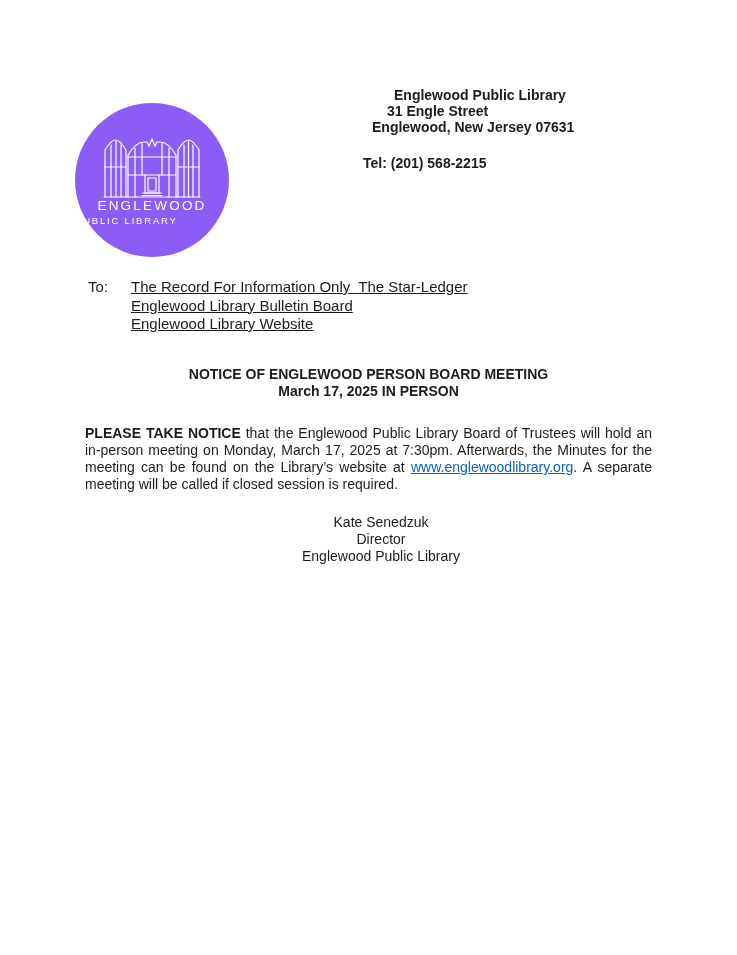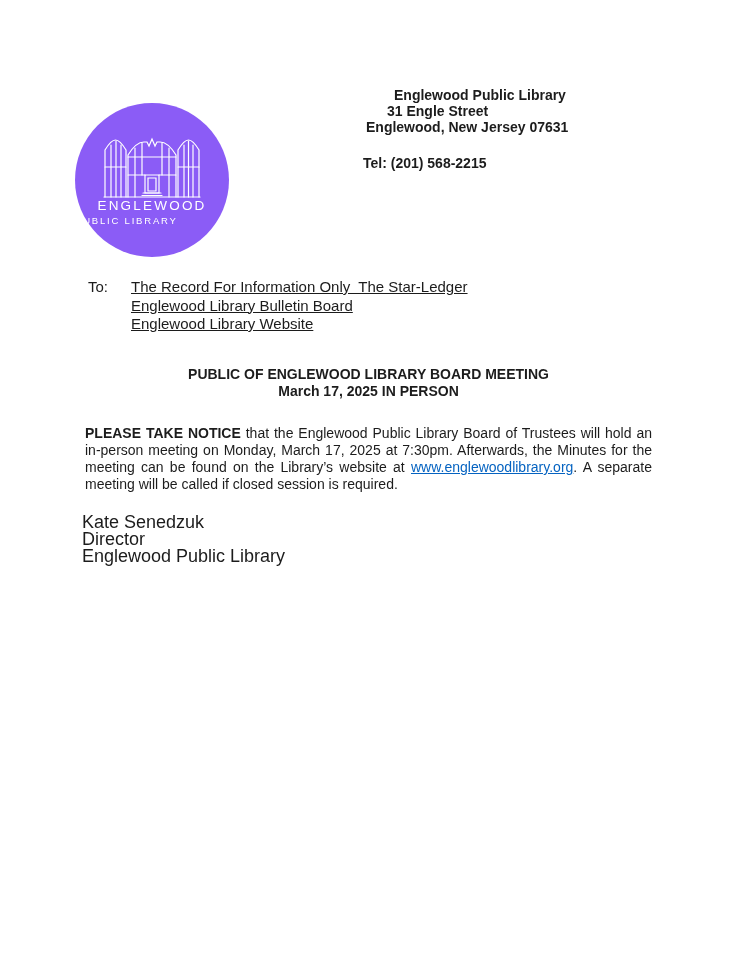--- a/index.html
+++ b/index.html
@@ -23,21 +23,21 @@
     color:#ffffff; font-size:9.5px; letter-spacing:1.8px; white-space:nowrap;
   }
 
   
   .letterhead {
     position:absolute; left:363px; top:87px;
     font-weight:700; font-size:14px; line-height:16px; white-space:nowrap;
   }
   .lh1 { margin-left:31px; }
   .lh2 { margin-left:24px; }
-  .lh3 { margin-left:3px; }
+  .lh3 { margin-left:9px; }
   .lh-tel { margin-top:20px; }
 
   
   .to-block { position:absolute; left:88px; top:278px; font-size:15px; line-height:18.5px; }
   .to-label { position:absolute; left:0; top:0; }
   .to-list  { margin-left:43px;text-decoration:underline; }
   .to-list div { white-space:pre; }
 
   
   .notice-title {
@@ -48,22 +48,22 @@
   
   .body-par {
     position:absolute; left:85px; top:411px; width:567px;
     font-size:14px; line-height:17px; text-align:justify;
   }
   .lead { font-weight:700; }
   a.site-link { color:#0563c1; text-decoration:underline; cursor:pointer; }
 
   
   .signature {
-    position:absolute; left:82px; top:514px; width:566px; text-align:left;
-    font-size:18px; line-height:17px;
+    position:absolute; left:98px; top:514px; width:566px; text-align:center;
+    font-size:14px; line-height:17px;
   }
 </style>
 </head>
 <body>
 
 <div class="page">
 
   <div class="logo-circle">
     <svg class="building-svg" viewBox="0 0 98 64">
       <g stroke="#ffffff" stroke-width="1.2" fill="none" stroke-linecap="round">
@@ -111,21 +111,21 @@
   <div class="to-block">
     <div class="to-label">To:</div>
     <div class="to-list">
       <div>The Record For Information Only  The Star-Ledger</div>
       <div>Englewood Library Bulletin Board</div>
       <div>Englewood Library Website</div>
     </div>
   </div>
 
   <div class="notice-title">
-    <div>PUBLIC OF ENGLEWOOD LIBRARY BOARD MEETING</div>
+    <div>NOTICE OF ENGLEWOOD PERSON BOARD MEETING</div>
     <div>March 17, 2025 IN PERSON</div>
   </div>
 
   <p class="body-par"><span class="lead">PLEASE TAKE NOTICE</span><span> that the Englewood Public Library Board of Trustees will hold an in-person meeting on Monday, March 17, 2025 at 7:30pm. Afterwards, the Minutes for the meeting can be found on the Library’s website at </span><a class="site-link">www.englewoodlibrary.org</a><span>. A separate meeting will be called if closed session is required.</span></p>
 
   <div class="signature">
     <div>Kate Senedzuk</div>
     <div>Director</div>
     <div>Englewood Public Library</div>
   </div>

